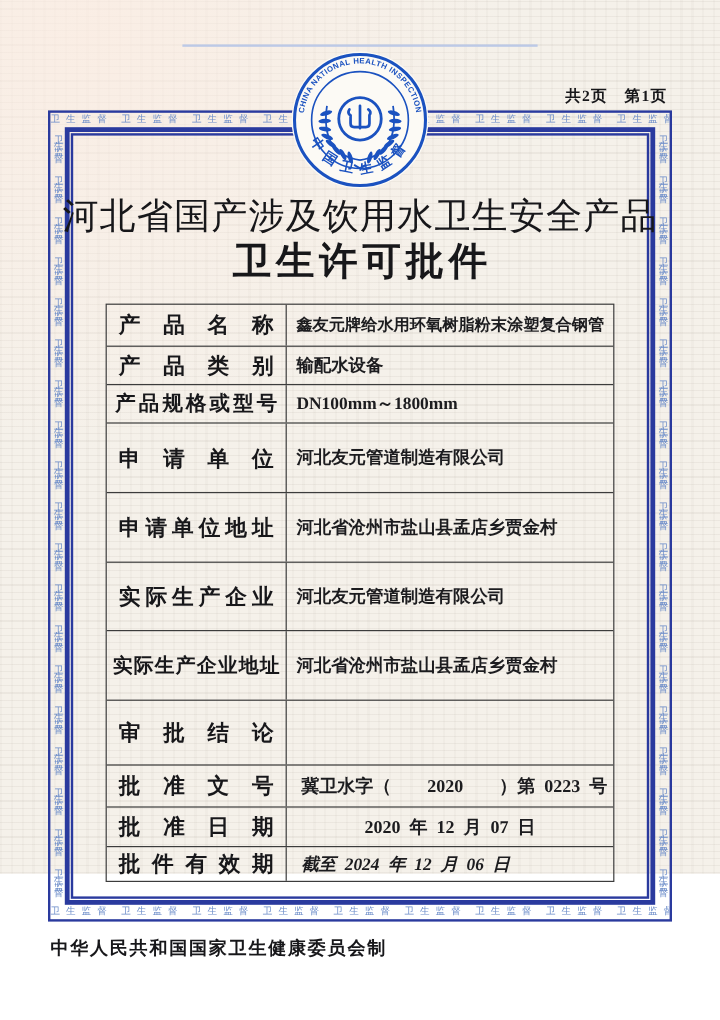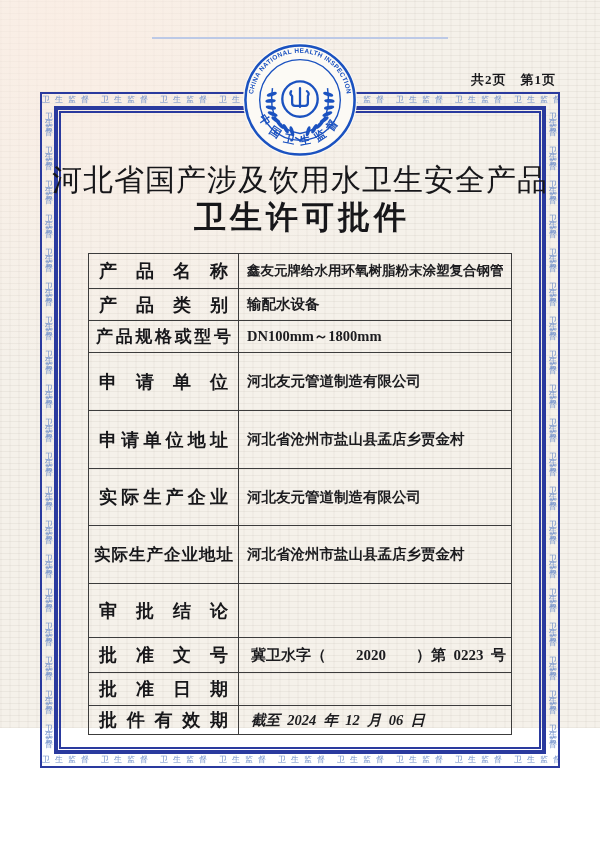--- a/index.html
+++ b/index.html
@@ -200,27 +200,29 @@
         </div>
         <div class="tvalue tvalue-8">冀卫水字（        2020        ）第  0223  号</div>
       </div>
       <div class="trow trow-9" style="height: 33px;">
         <div class="tlabel">
           <span>批</span>
           <span>准</span>
           <span>日</span>
           <span>期</span>
         </div>
+        <div class="tvalue tvalue-9">2020  年  12  月  07  日</div>
       </div>
       <div class="trow trow-10" style="height: 28px;">
         <div class="tlabel">
           <span>批</span>
           <span>件</span>
           <span>有</span>
           <span>效</span>
           <span>期</span>
         </div>
         <div class="tvalue tvalue-10">截至  2024  年  12  月  06  日</div>
       </div>
     </div>
 
+  <div class="footer">中华人民共和国国家卫生健康委员会制</div>
 
 </div>
 
 </body></html>

